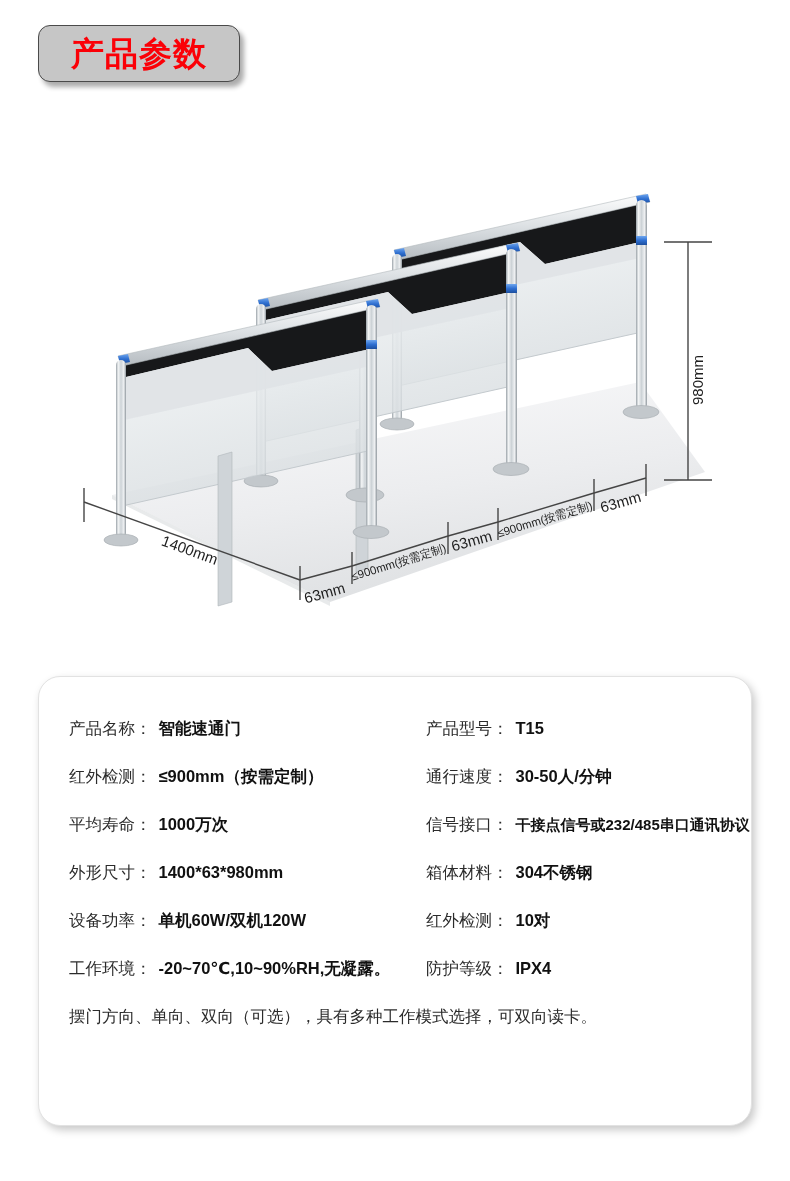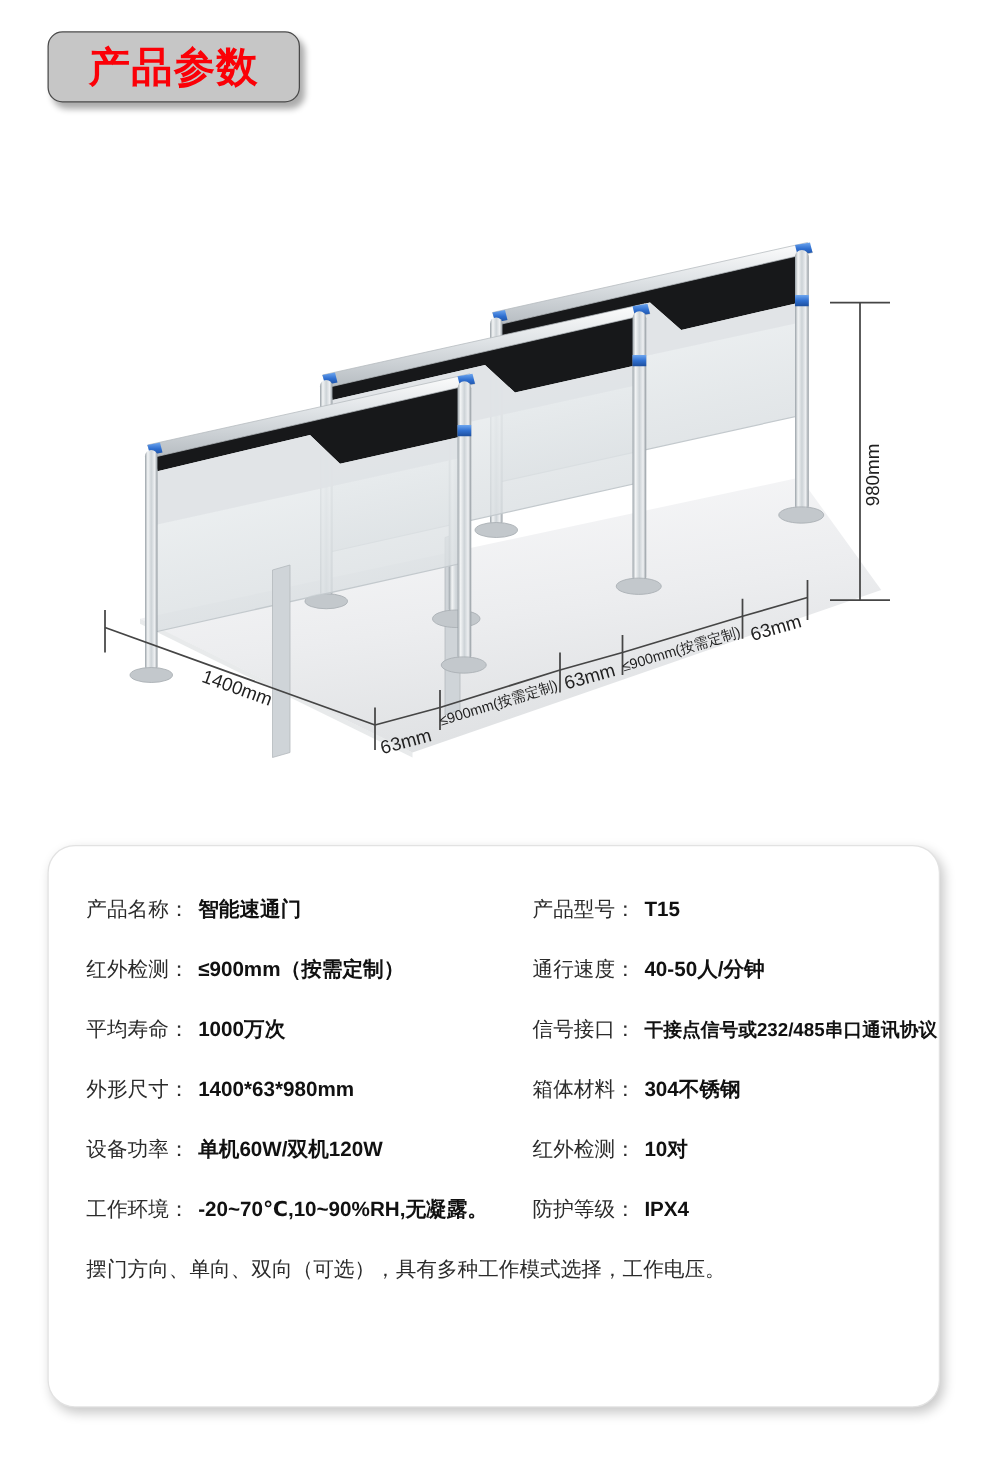--- a/index.html
+++ b/index.html
@@ -289,21 +289,21 @@
         </div>
       </div>
 
       <div class="spec-row">
         <div class="cell cell-left">
           <span class="spec-label">红外检测：</span>
           <span class="spec-value">≤900mm（按需定制）</span>
         </div>
         <div class="cell cell-right">
           <span class="spec-label">通行速度：</span>
-          <span class="spec-value">40-50人/分钟</span>
+          <span class="spec-value">30-50人/分钟</span>
         </div>
       </div>
 
       <div class="spec-row">
         <div class="cell cell-left">
           <span class="spec-label">平均寿命：</span>
           <span class="spec-value">1000万次</span>
         </div>
         <div class="cell cell-right">
           <span class="spec-label">信号接口：</span>
@@ -340,20 +340,20 @@
           <span class="spec-value">-20~70℃,10~90%RH,无凝露。</span>
         </div>
         <div class="cell cell-right">
           <span class="spec-label">防护等级：</span>
           <span class="spec-value">IPX4</span>
         </div>
       </div>
 
       <div class="spec-row">
         <div class="cell cell-full">
-          <span class="spec-note">摆门方向、单向、双向（可选），具有多种工作模式选择，工作电压。</span>
+          <span class="spec-note">摆门方向、单向、双向（可选），具有多种工作模式选择，可双向读卡。</span>
         </div>
       </div>
 
     </div>
   </div>
 
 </div>
 
 </body></html>

